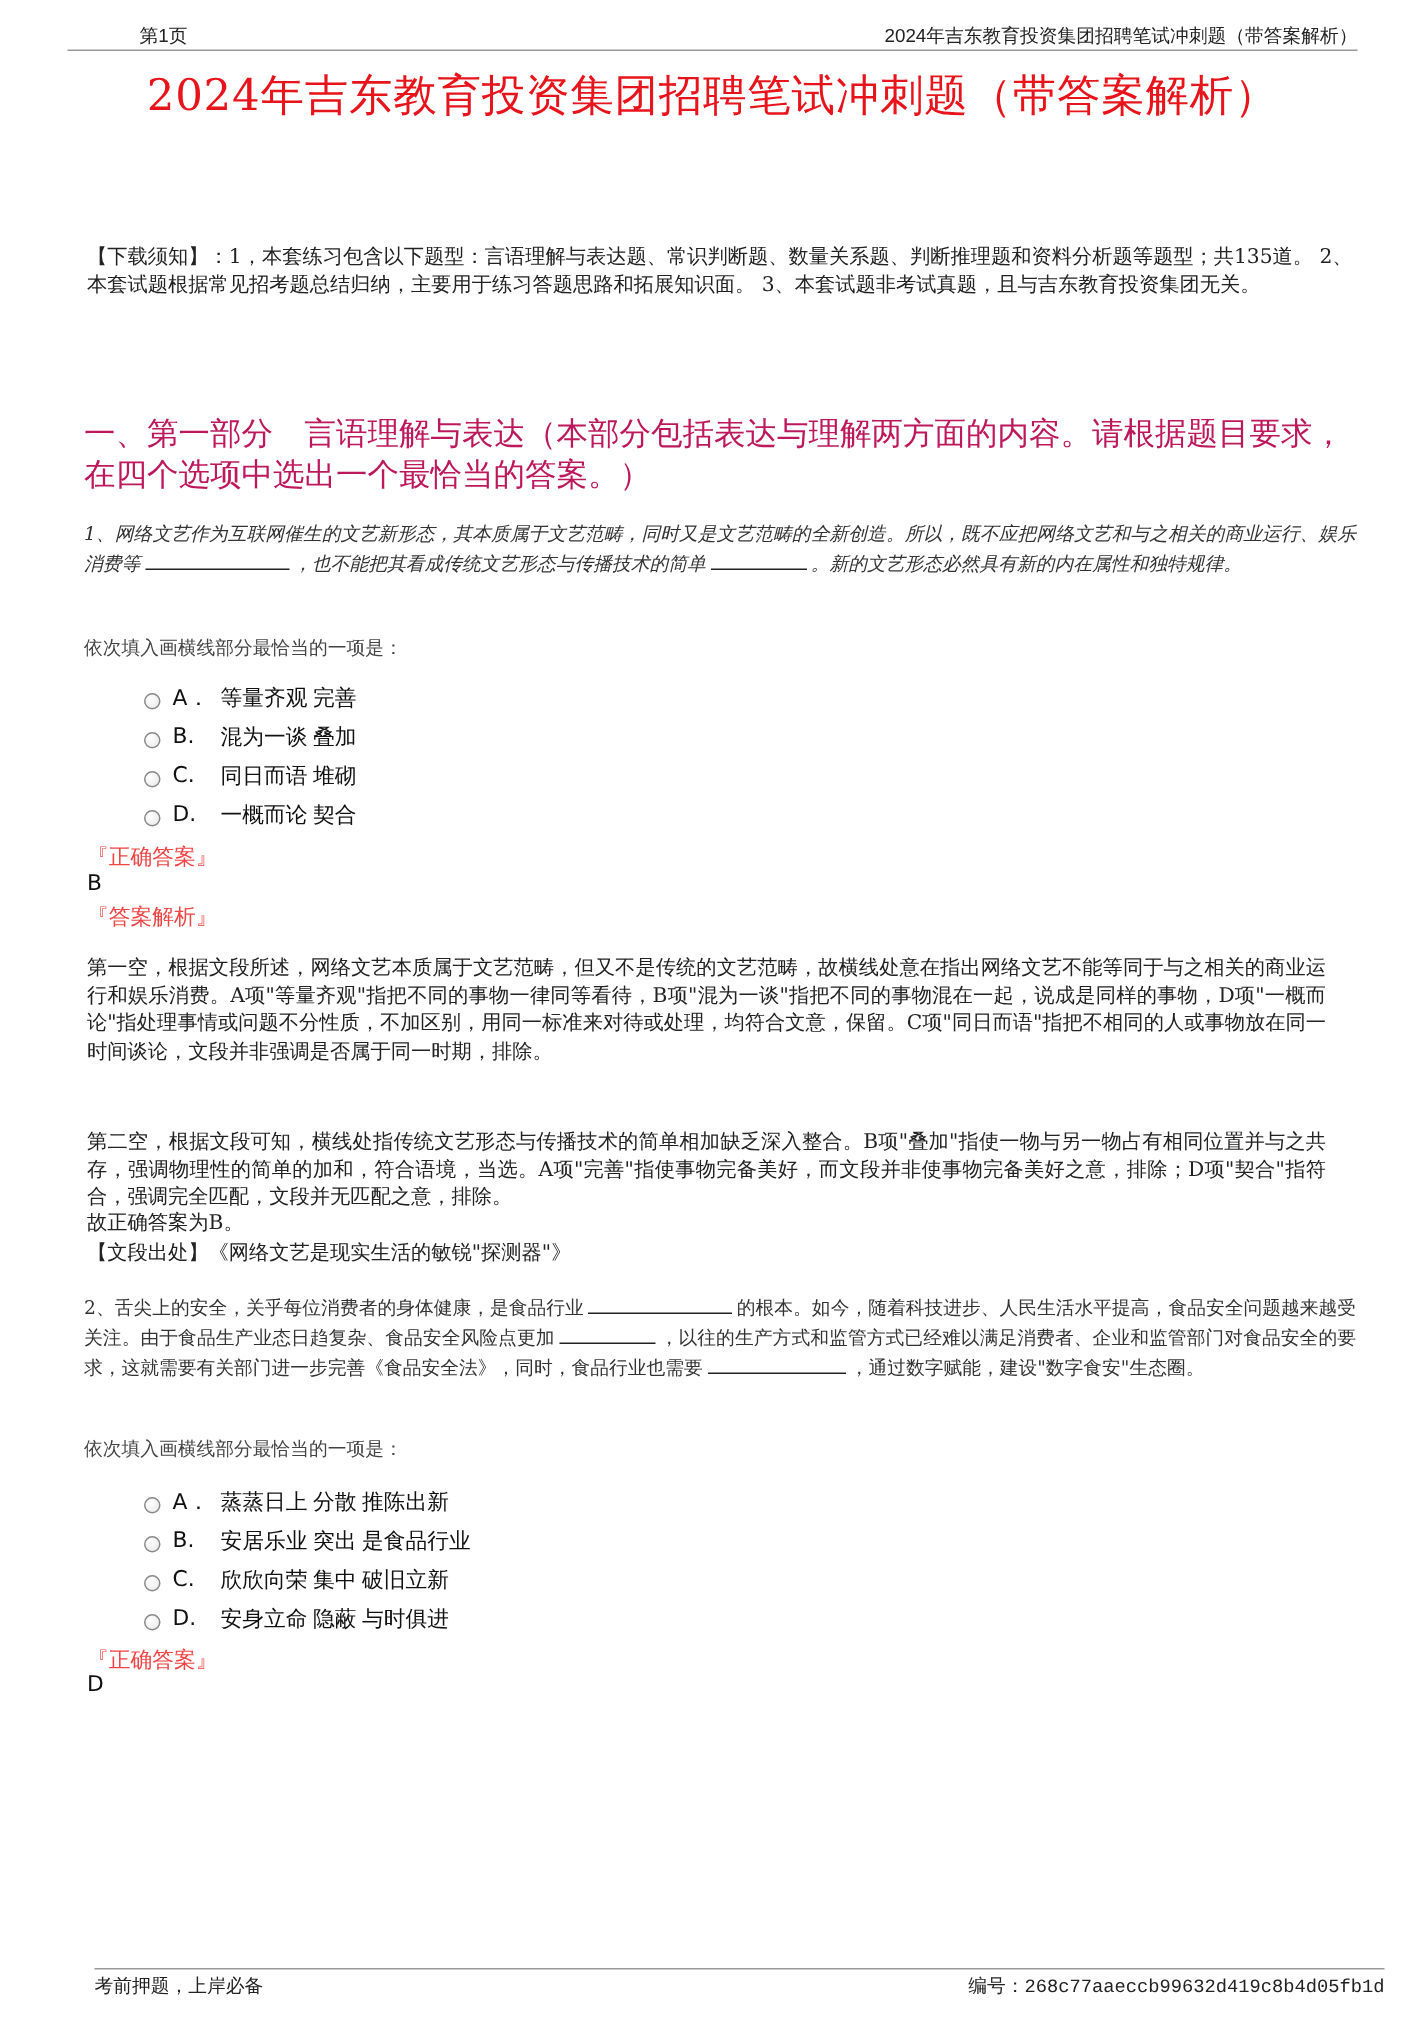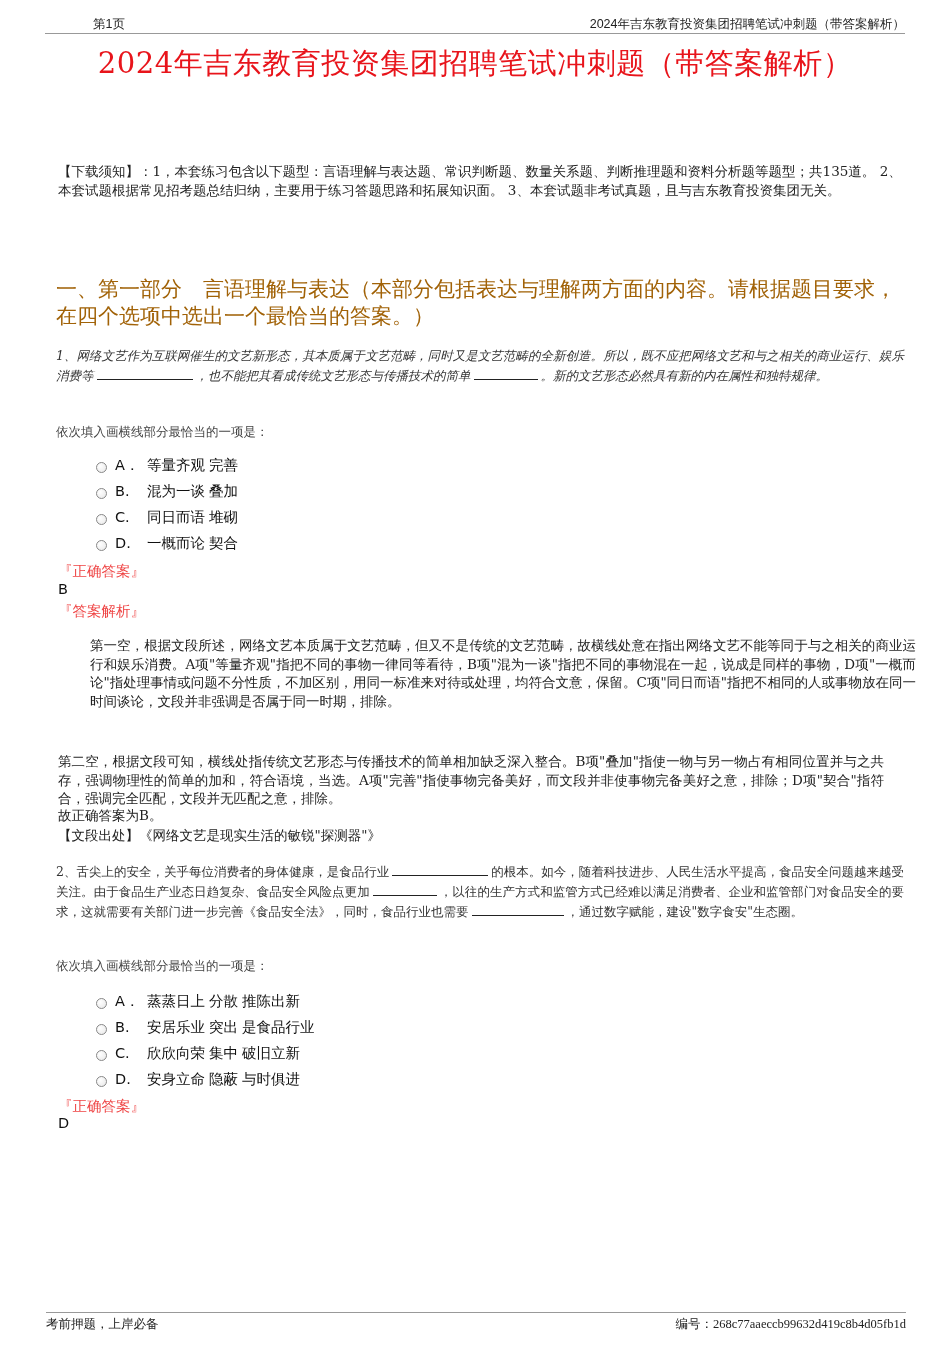--- a/index.html
+++ b/index.html
@@ -22,21 +22,21 @@
       position: absolute; left: 0; top: 44px; width: 950px; text-align: center;
       font-size: 29px; color: #e8141b; letter-spacing: 0.5px;
       font-family: "DejaVu Serif", "Liberation Serif", serif;
     }
     .notice {
       position: absolute; left: 58px; top: 150px; width: 845px;
       font-size: 13.5px; line-height: 18.5px; color: #222; margin-top: 12px;
     }
     .section-title {
       position: absolute; left: 56px; top: 276px; width: 850px;
-      font-size: 21px; line-height: 27px; color: #a16207;
+      font-size: 21px; line-height: 27px; color: #be185d;
     }
     .q-stem {
       position: absolute; left: 56px; width: 848px;
       font-size: 12.5px; line-height: 20px; color: #333;
       text-align: justify;
     }
     .blank {
       display: inline-block; border-bottom: 1px solid #222; height: 13px;
       vertical-align: baseline; margin: 0 3px;
     }
@@ -48,39 +48,39 @@
       display: flex; align-items: center; height: 26px;
       font-size: 14.5px; color: #111;
       font-family: "DejaVu Sans", "Liberation Sans", sans-serif;
     }
     .radio {
       width: 11px; height: 11px; border-radius: 50%;
       border: 1px solid #888; background: radial-gradient(circle at 35% 35%, #fff 0%, #e6e6e6 100%);
       margin-right: 8px; margin-top: 4px;
     }
     .opt-letter { width: 32px; }
-    .opt-text { font-family: Liberation Sans, sans-serif; }
+    .opt-text { font-family: Liberation Serif, serif; }
     .label-block {
       position: absolute; left: 58px; font-size: 14.5px; color: #ef4444;
       font-family: "DejaVu Sans", "Liberation Sans", sans-serif;
     }
     .answer-val {
       position: absolute; left: 58px; font-size: 14.5px; color: #111;
       font-family: "DejaVu Sans", "Liberation Sans", sans-serif;
     }
     .analysis {
       position: absolute; left: 58px; width: 826px;
       font-size: 13.5px; line-height: 18.5px; color: #222;
       text-align: justify;
     }
     .page-footer {
-      position: absolute; left: 46px; top: 1312px; width: 860px; height: 20px;
+      position: absolute; left: 63px; top: 1312px; width: 860px; height: 20px;
       border-top: 1px solid #999;
       font-size: 12.5px; color: #222;
-      font-family: Liberation Serif, serif;
+      font-family: Liberation Mono, monospace;
     }
     .page-footer .left { position: absolute; left: 0; top: 3px; }
     .page-footer .right { position: absolute; right: 0; top: 3px; }
   </style>
 </head>
 <body>
 
 <div class="page-header">
   <span class="left">第1页</span>
   <span class="right">2024年吉东教育投资集团招聘笔试冲刺题（带答案解析）</span>
@@ -118,21 +118,21 @@
     <span class="radio"></span>
     <span class="opt-letter">D.</span>
     <span class="opt-text">一概而论 契合</span>
   </div>
 </div>
 
 <div class="label-block" style="top:562px;">『正确答案』</div>
 <div class="answer-val" style="top:581px;">B</div>
 <div class="label-block" style="top:602px;">『答案解析』</div>
 
-<div class="analysis" style="top:636px;margin-left:32px;">第一空，根据文段所述，网络文艺本质属于文艺范畴，但又不是传统的文艺范畴，故横线处意在指出网络文艺不能等同于与之相关的商业运行和娱乐消费。A项"等量齐观"指把不同的事物一律同等看待，B项"混为一谈"指把不同的事物混在一起，说成是同样的事物，D项"一概而论"指处理事情或问题不分性质，不加区别，用同一标准来对待或处理，均符合文意，保留。C项"同日而语"指把不相同的人或事物放在同一时间谈论，文段并非强调是否属于同一时期，排除。</div>
+<div class="analysis" style="top:636px;">第一空，根据文段所述，网络文艺本质属于文艺范畴，但又不是传统的文艺范畴，故横线处意在指出网络文艺不能等同于与之相关的商业运行和娱乐消费。A项"等量齐观"指把不同的事物一律同等看待，B项"混为一谈"指把不同的事物混在一起，说成是同样的事物，D项"一概而论"指处理事情或问题不分性质，不加区别，用同一标准来对待或处理，均符合文意，保留。C项"同日而语"指把不相同的人或事物放在同一时间谈论，文段并非强调是否属于同一时期，排除。</div>
 <div class="analysis" style="top:752px;">第二空，根据文段可知，横线处指传统文艺形态与传播技术的简单相加缺乏深入整合。B项"叠加"指使一物与另一物占有相同位置并与之共存，强调物理性的简单的加和，符合语境，当选。A项"完善"指使事物完备美好，而文段并非使事物完备美好之意，排除；D项"契合"指符合，强调完全匹配，文段并无匹配之意，排除。</div>
 <div class="analysis" style="top:793px;margin-top:13px;">故正确答案为B。</div>
 <div class="analysis" style="top:826px;">【文段出处】《网络文艺是现实生活的敏锐"探测器"》</div>
 
 <div class="q-stem" style="top:862px;">
   <span>2、舌尖上的安全，关乎每位消费者的身体健康，是食品行业</span><span class="blank" style="width:96px;"></span><span>的根本。如今，随着科技进步、人民生活水平提高，食品安全问题越来越受关注。由于食品生产业态日趋复杂、食品安全风险点更加</span><span class="blank" style="width:64px;"></span><span>，以往的生产方式和监管方式已经难以满足消费者、企业和监管部门对食品安全的要求，这就需要有关部门进一步完善《食品安全法》，同时，食品行业也需要</span><span class="blank" style="width:92px;"></span><span>，通过数字赋能，建设"数字食安"生态圈。</span>
 </div>
 
 <div class="prompt" style="top:958px;">依次填入画横线部分最恰当的一项是：</div>
 

